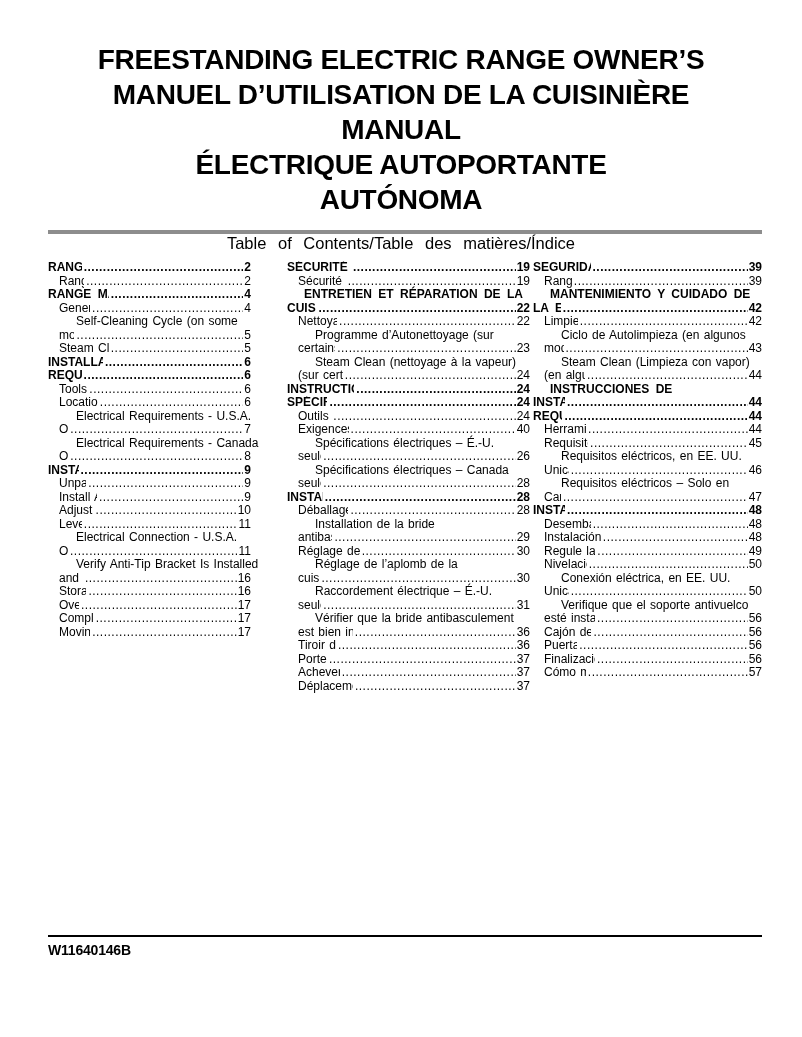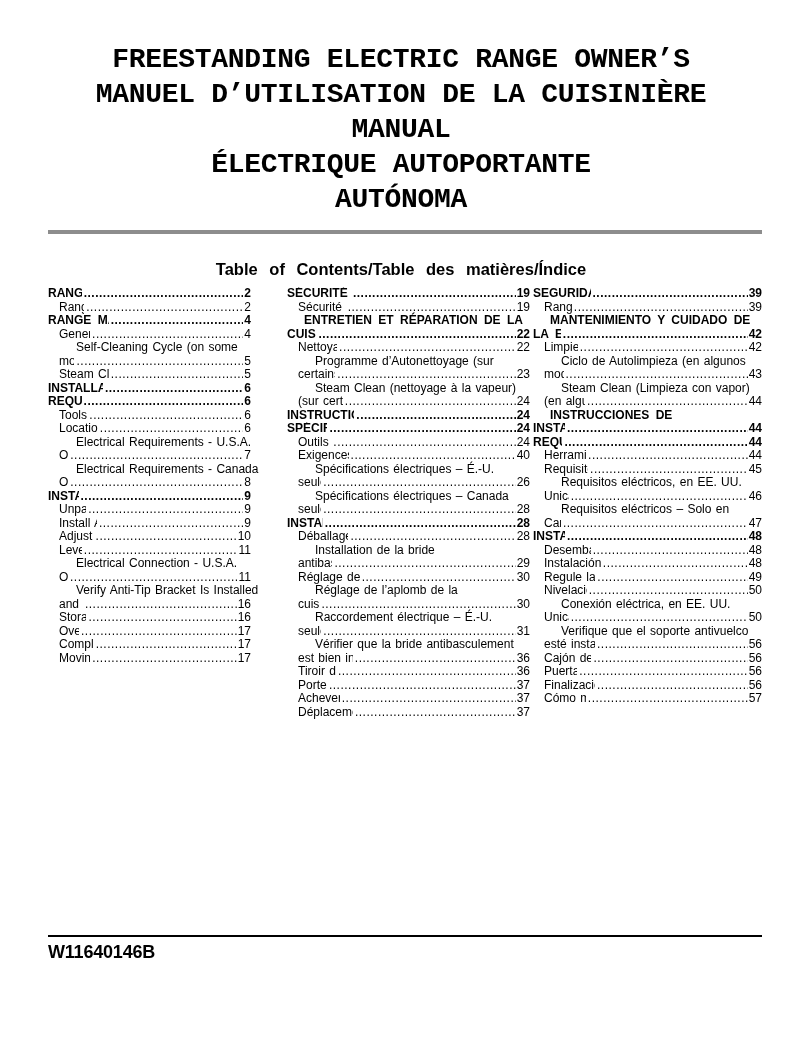--- a/index.html
+++ b/index.html
@@ -11,33 +11,32 @@
   }
   .page { position: relative; width: 802px; height: 1037px; }
 
   .title-block {
     margin: 42px 34px 0 34px;
     text-align: center;
     font-weight: bold;
     font-size: 28px;
     line-height: 35px;
     letter-spacing: -0.3px;
-    font-family: Liberation Mono, monospace;
   }
 
   .rule-gray {
     margin: 13px 40px 0 48px;
     height: 4px;
     background: #8d8d8d;
   }
 
   .toc-heading {
-    margin-top: 26px;
+    margin-top: 0;
     text-align: center;
-    font-weight: bold;
+    font-weight: normal;
     font-size: 16.5px;
     word-spacing: 7px;
   }
 
   .toc-wrap {
     display: grid;
     grid-template-columns: 239px 246px 229px;
     padding-left: 48px;
     margin-top: 8px;
     font-size: 12px;
@@ -68,21 +67,21 @@
 
   .footer {
     position: absolute;
     left: 48px; right: 40px;
     top: 893px;
   }
   .footer-rule { border-top: 2px solid #000; height: 0; }
   .footer-code {
     margin-top: 5px;
     font-weight: bold;
-    font-size: 18px;
+    font-size: 14px;
     letter-spacing: -0.2px;
   }
 </style>
 </head>
 <body>
 
 <div class="page">
 
   <div class="title-block">
     <div>FREESTANDING ELECTRIC RANGE OWNER’S</div>

